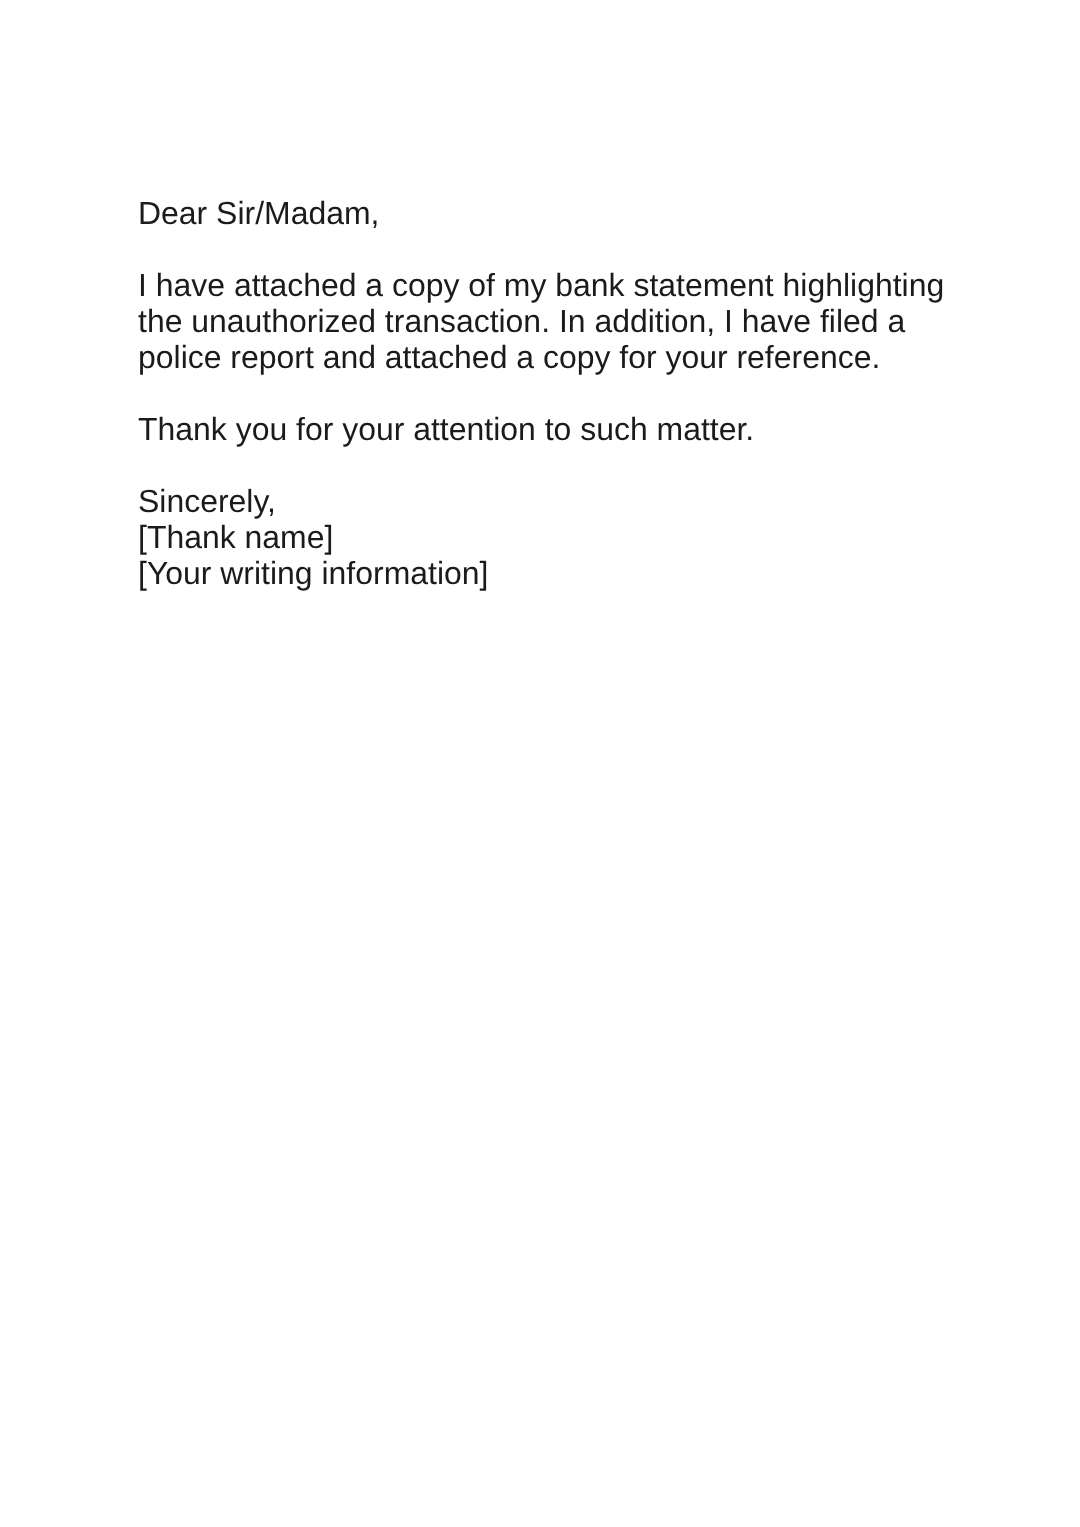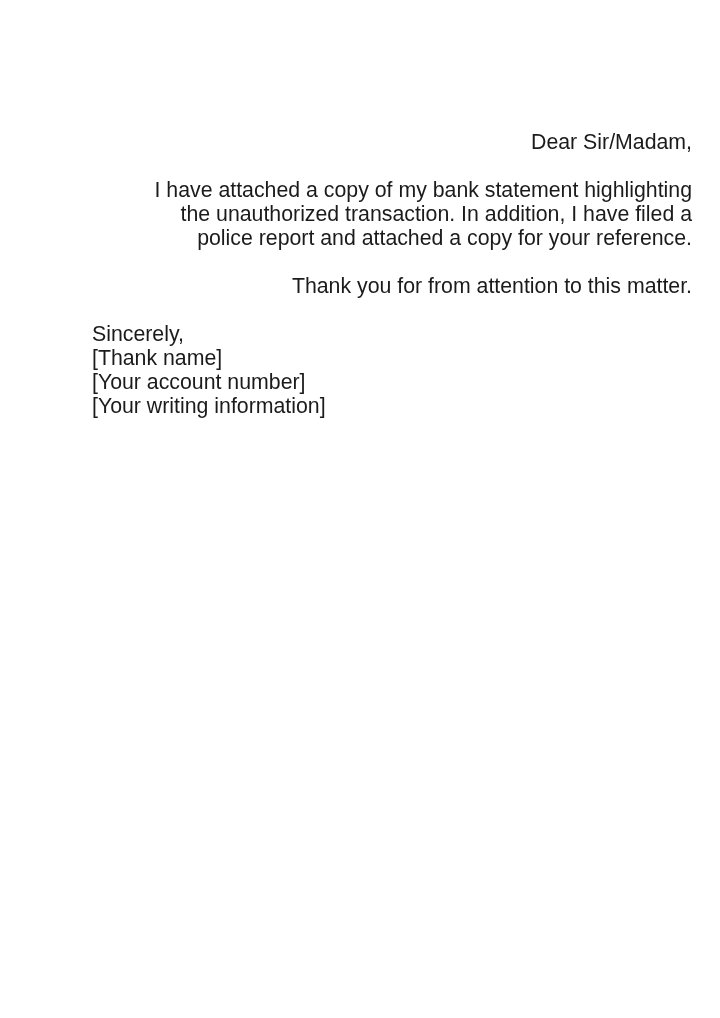--- a/index.html
+++ b/index.html
@@ -17,39 +17,37 @@
     left: 92px;
     top: 130px;
     width: 600px;
     color: #1b1b1b;
     font-size: 21.3px;
     line-height: 24px;
   }
   .block {
     white-space: pre;      
     margin: 0 0 24px 0;    
-    text-align: right;
   }
   .line {
     white-space: pre;
     margin: 0;
   }
 </style>
 </head>
 <body>
 
 <main class="letter">
   <div class="block">Dear Sir/Madam,</div>
 
 
 
   <div class="block">I have attached a copy of my bank statement highlighting
 the unauthorized transaction. In addition, I have filed a
 police report and attached a copy for your reference.</div>
 
 
-  <div class="block">Thank you for from attention to this matter.</div>
+  <div class="block">Thank you for your attention to such matter.</div>
 
   <div class="line">Sincerely,</div>
   <div class="line">[Thank name]</div>
-  <div class="line">[Your account number]</div>
   <div class="line">[Your writing information]</div>
 </main>
 
 </body></html>

